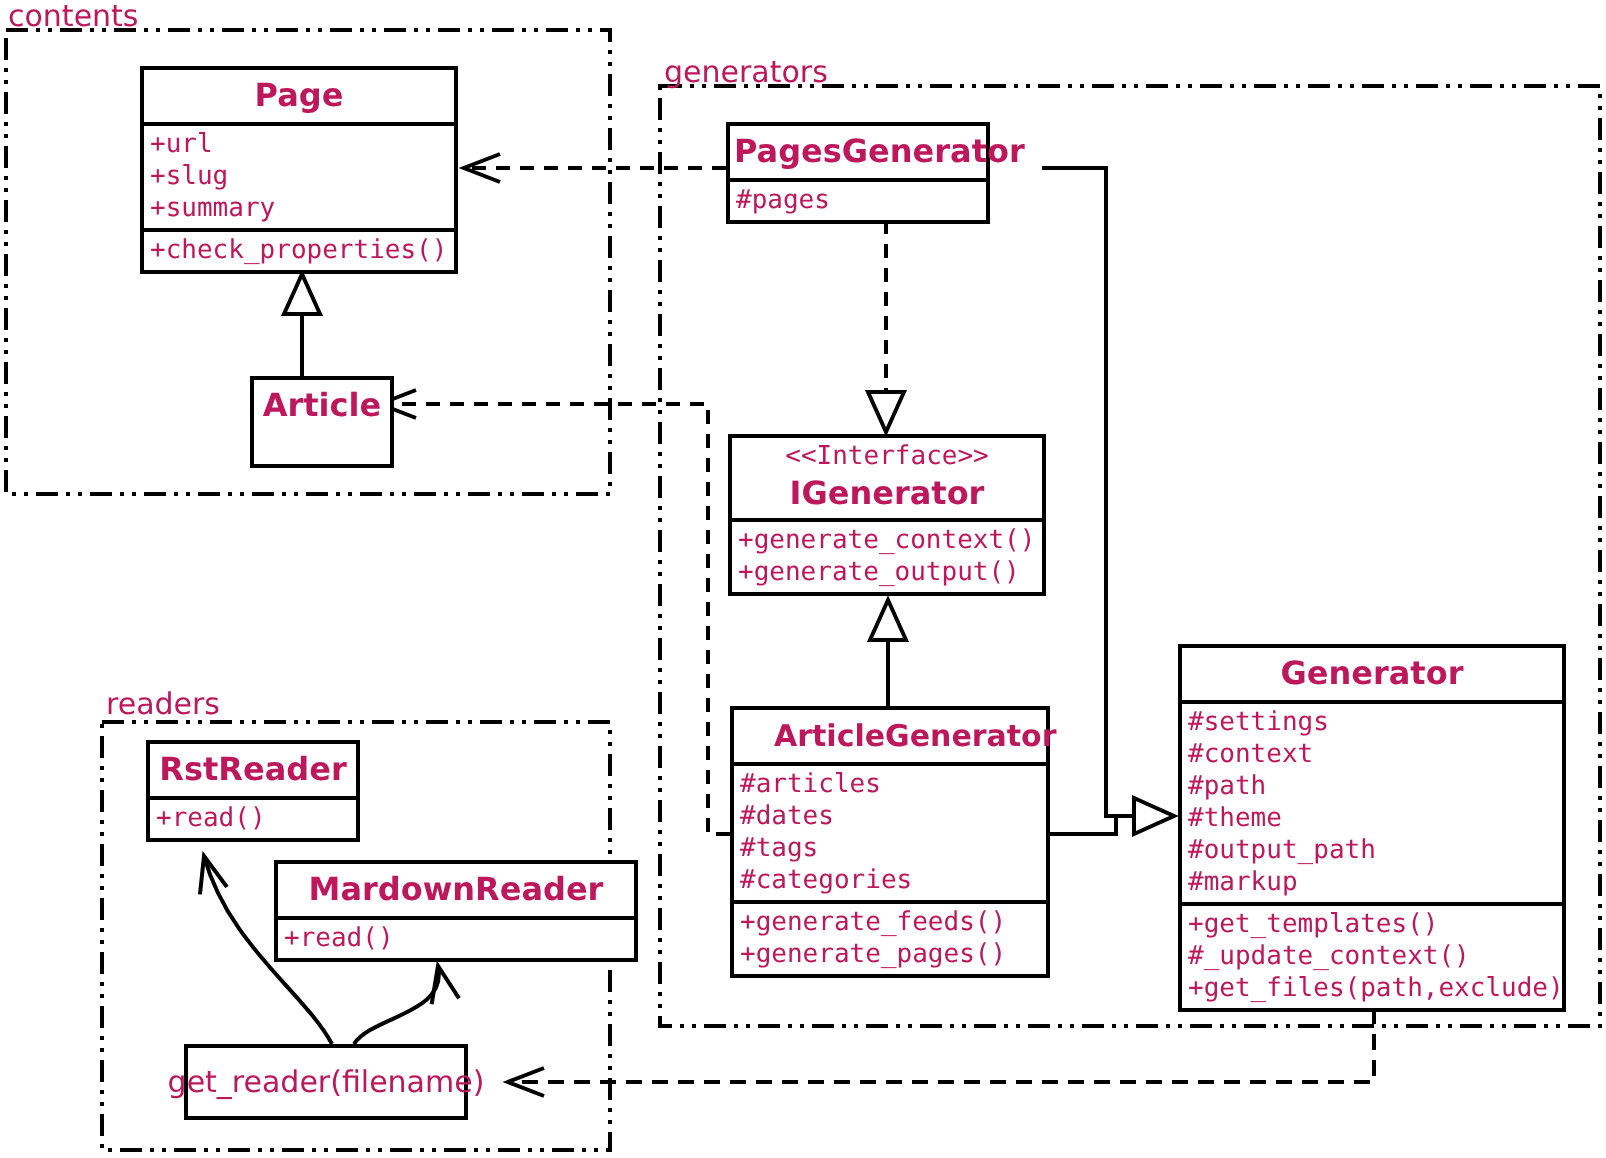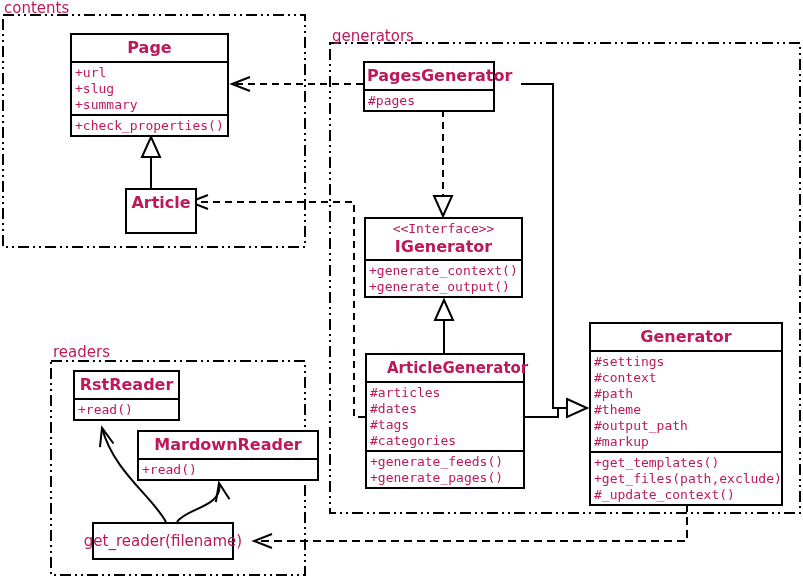--- a/index.html
+++ b/index.html
@@ -159,22 +159,22 @@
     <div class="uml-sec">
       <div class="uml-line">#settings</div>
       <div class="uml-line">#context</div>
       <div class="uml-line">#path</div>
       <div class="uml-line">#theme</div>
       <div class="uml-line">#output_path</div>
       <div class="uml-line">#markup</div>
     </div>
     <div class="uml-sec">
       <div class="uml-line">+get_templates()</div>
+      <div class="uml-line">#_update_context()</div>
       <div class="uml-line">+get_files(path,exclude)</div>
-      <div class="uml-line">#_update_context()</div>
     </div>
   </div>
 
   <div class="uml-box" style="left:73px; top:370px; width:107px;">
     <div class="uml-title">RstReader</div>
     <div class="uml-sec">
       <div class="uml-line">+read()</div>
     </div>
   </div>
 

